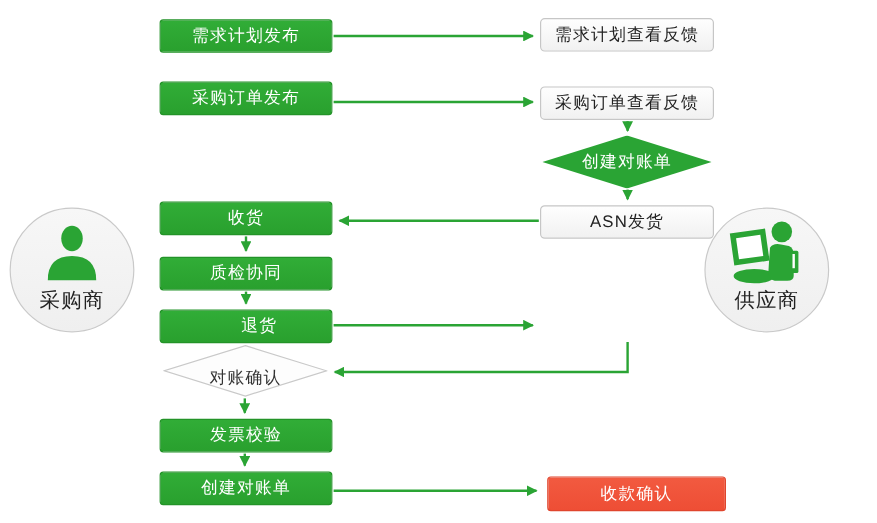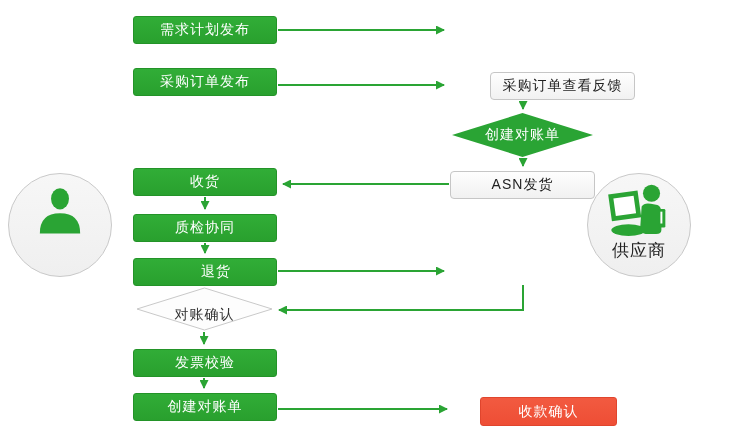--- a/index.html
+++ b/index.html
@@ -78,20 +78,21 @@
       <line x1="204" y1="378" x2="204" y2="388" marker-end="url(#ah)"></line>
       <line x1="278" y1="409" x2="447" y2="409" marker-end="url(#ah)"></line>
     </g>
   </svg>
 
   <div class="actor" style="left:8px;top:173px;">
     <svg width="56" height="52" viewBox="0 0 100 92">
       <ellipse cx="50" cy="26" rx="16" ry="19" fill="#2aa434"></ellipse>
       <path d="M14,88 Q14,52 50,52 Q86,52 86,88 Z" fill="#2aa434"></path>
     </svg>
+    <div class="label">采购商</div>
   </div>
 
   <div class="actor" style="left:587px;top:173px;">
     <svg width="66" height="54" viewBox="0 0 100 82">
       <g transform="rotate(-8 30 38)">
         <rect x="10" y="16" width="38" height="34" fill="#ffffff" stroke="#2aa434" stroke-width="7"></rect>
       </g>
       <ellipse cx="34" cy="70" rx="26" ry="9" fill="#2aa434"></ellipse>
       <circle cx="69" cy="14" r="13" fill="#2aa434"></circle>
       <path d="M54,34 Q58,28 68,30 L78,32 Q84,34 84,44 L84,70 Q84,76 76,76 L60,76 Q52,74 52,64 Z" fill="#2aa434"></path>
@@ -110,25 +111,26 @@
   <div class="diamond white" style="left:136px;top:287px;width:137px;height:44px;">
     <svg viewBox="0 0 137 44" preserveAspectRatio="none">
       <polygon points="68.5,1 136,22 68.5,43 1,22" fill="#fdfdfd" stroke="#c9c9c9" stroke-width="1"></polygon>
     </svg>
     <span>对账确认</span>
   </div>
 
   <div class="node green" style="left:133px;top:349px;">发票校验</div>
   <div class="node green" style="left:133px;top:393px;">创建对账单</div>
 
-  <div class="node white" style="top:72px;margin-left:40px;">采购订单查看反馈</div>
+  <div class="node white" style="top:15px;">需求计划查看反馈</div>
+  <div class="node white" style="top:72px;">采购订单查看反馈</div>
 
   <div class="diamond green" style="left:452px;top:113px;width:141px;height:44px;">
     <svg viewBox="0 0 141 44" preserveAspectRatio="none">
       <polygon points="70.5,0 141,22 70.5,44 0,22" fill="#2aa434"></polygon>
     </svg>
     <span>创建对账单</span>
   </div>
 
   <div class="node white" style="top:171px;">ASN发货</div>
-  <div class="node red" style="left:480px;top:397px;width:137px;height:29px;">收款确认</div>
+  <div class="node red" style="left:456px;top:397px;width:149px;height:29px;">收款确认</div>
 
 </div>
 
 </body></html>

